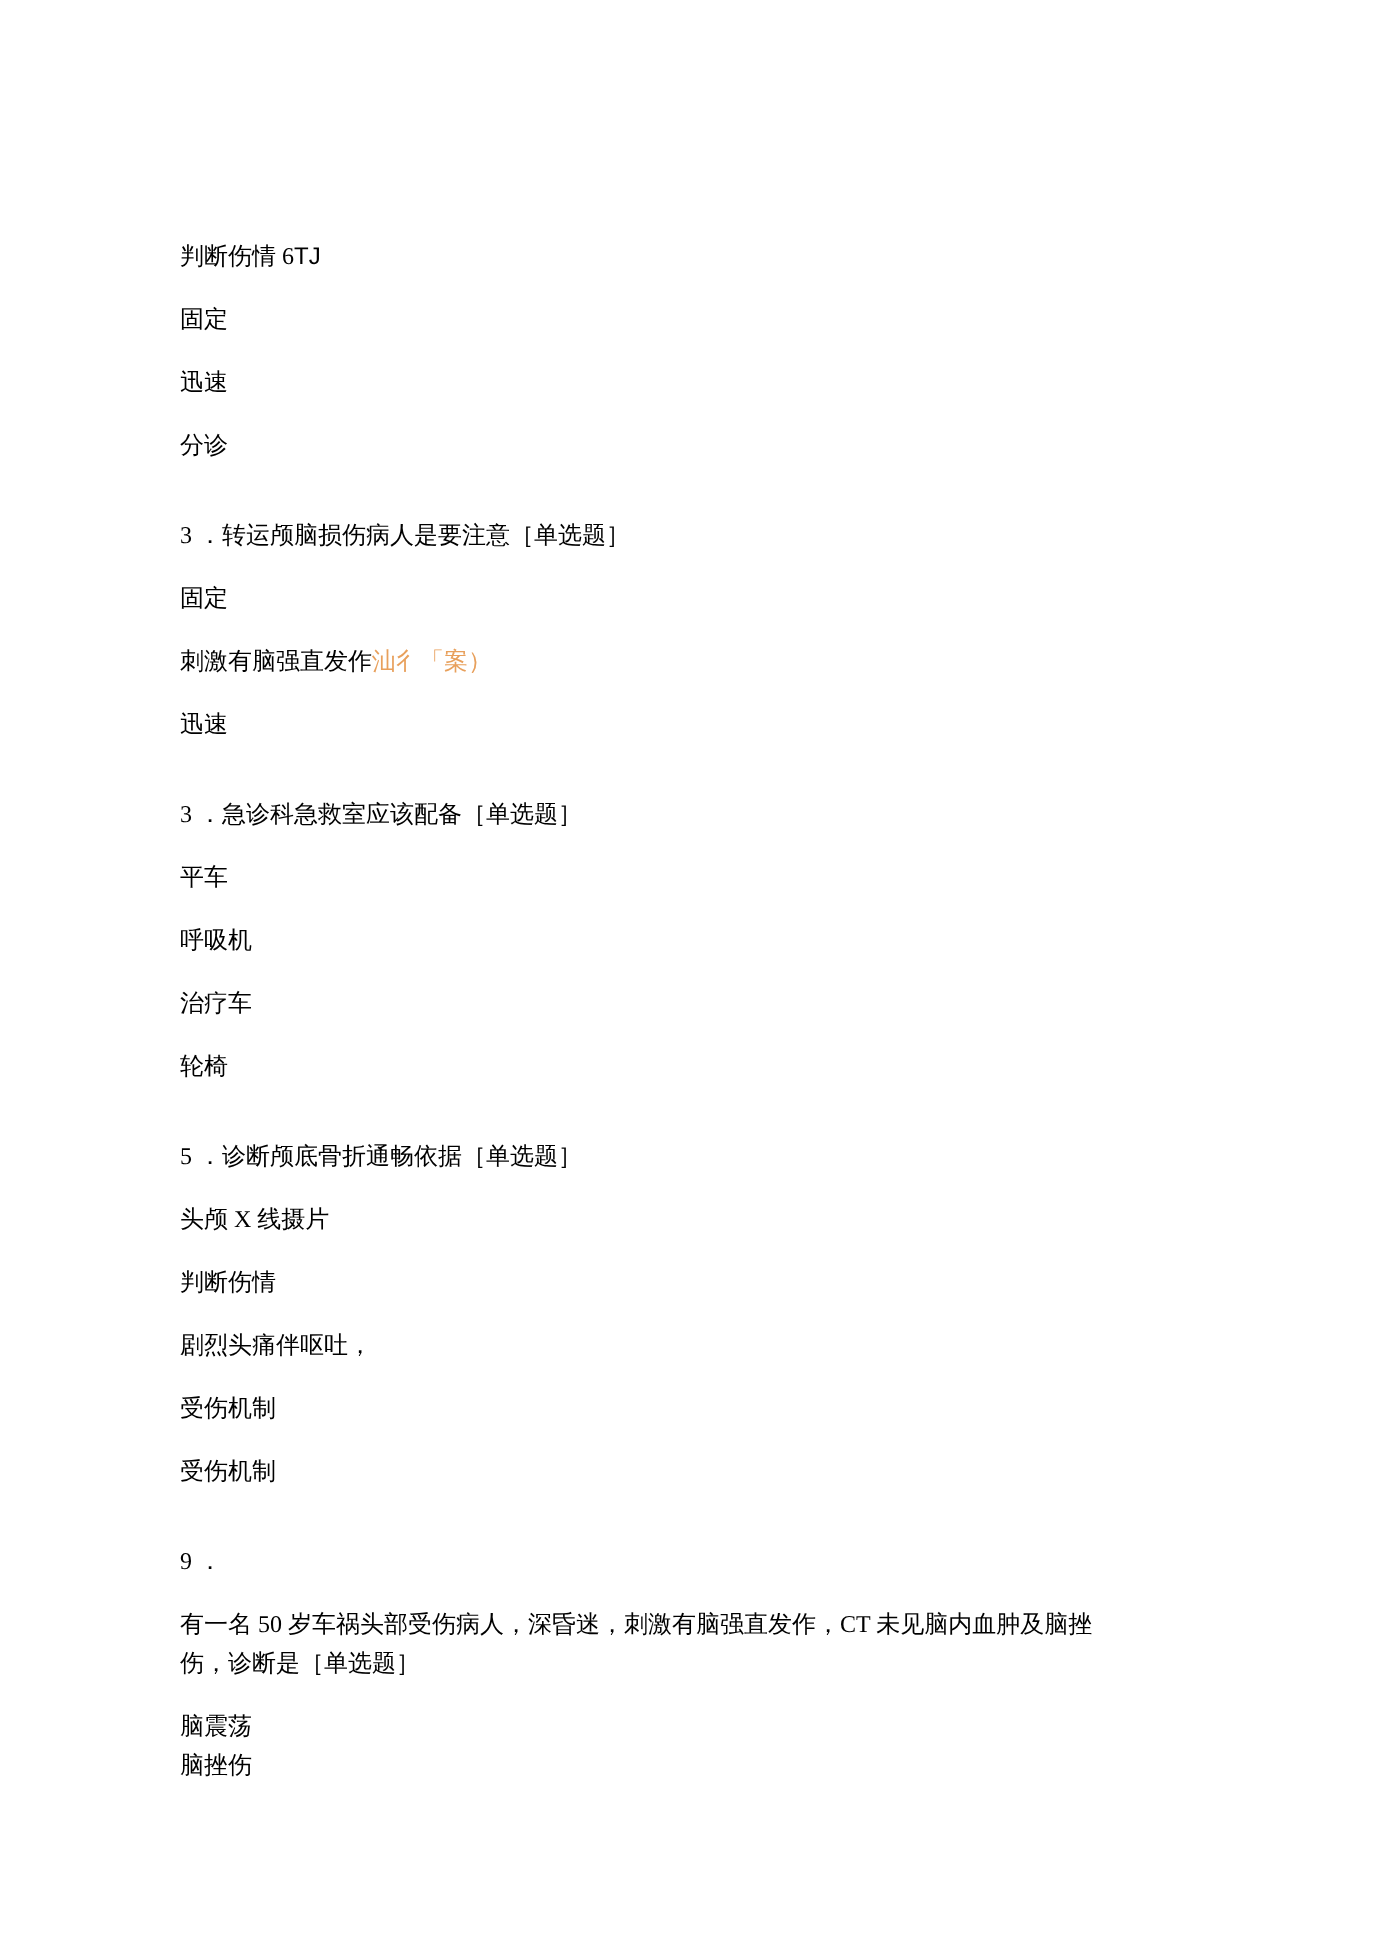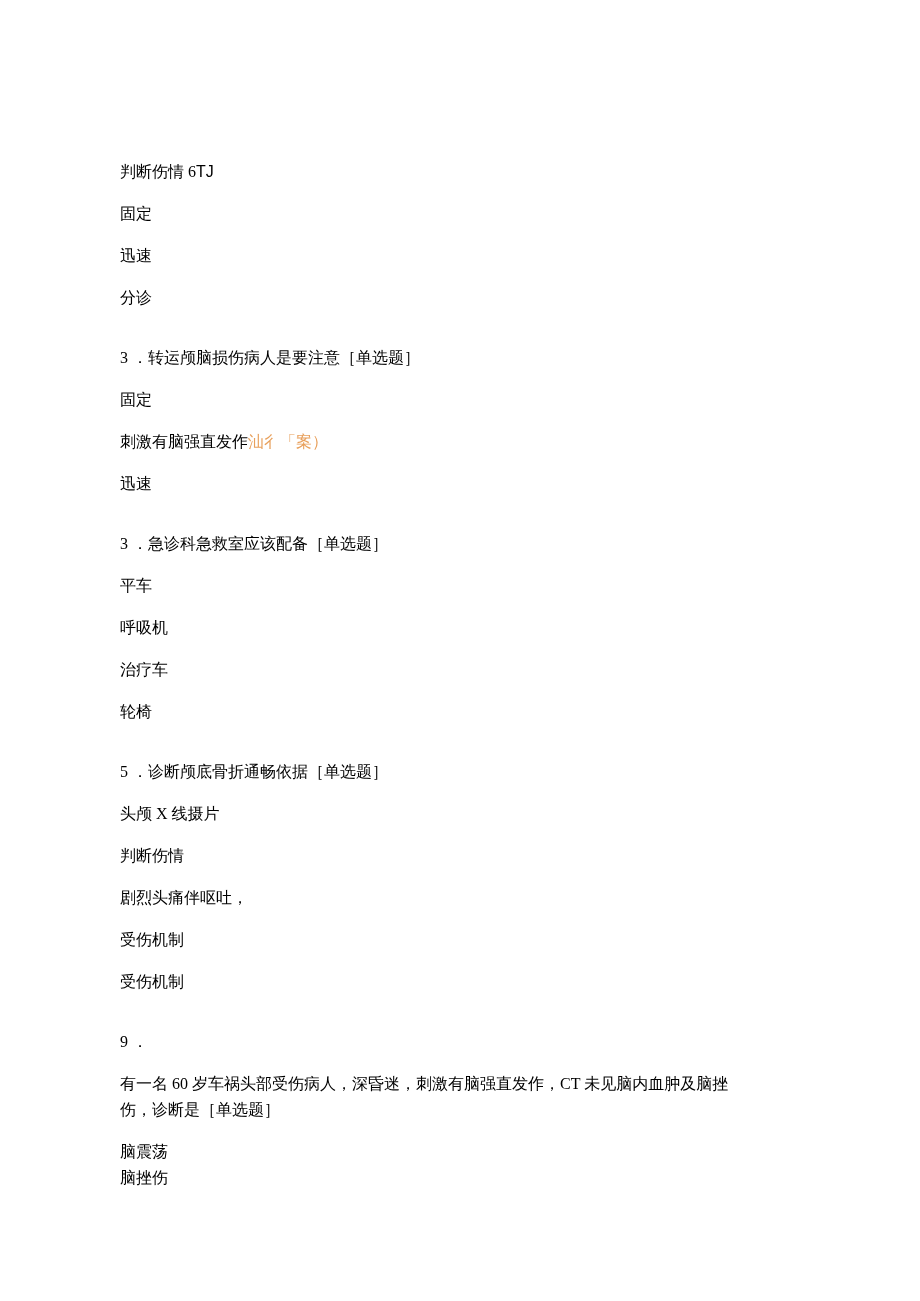--- a/index.html
+++ b/index.html
@@ -54,16 +54,16 @@
 <div class="line block-gap">轮椅</div>
 
 <div class="line">5 ．诊断颅底骨折通畅依据［单选题］</div>
 <div class="line">头颅 X 线摄片</div>
 <div class="line">判断伤情</div>
 <div class="line">剧烈头痛伴呕吐，</div>
 <div class="line">受伤机制</div>
 <div class="line block-gap">受伤机制</div>
 
 <div class="line">9 ．</div>
-<div class="tight-line">有一名 60 岁车祸头部受伤病人，深昏迷，刺激有脑强直发作，CT 未见脑内血肿及脑挫</div>
+<div class="tight-line">有一名 50 岁车祸头部受伤病人，深昏迷，刺激有脑强直发作，CT 未见脑内血肿及脑挫</div>
 <div class="line">伤，诊断是［单选题］</div>
 <div class="tight-line">脑震荡</div>
 <div class="tight-line">脑挫伤</div>
 
 </body></html>

